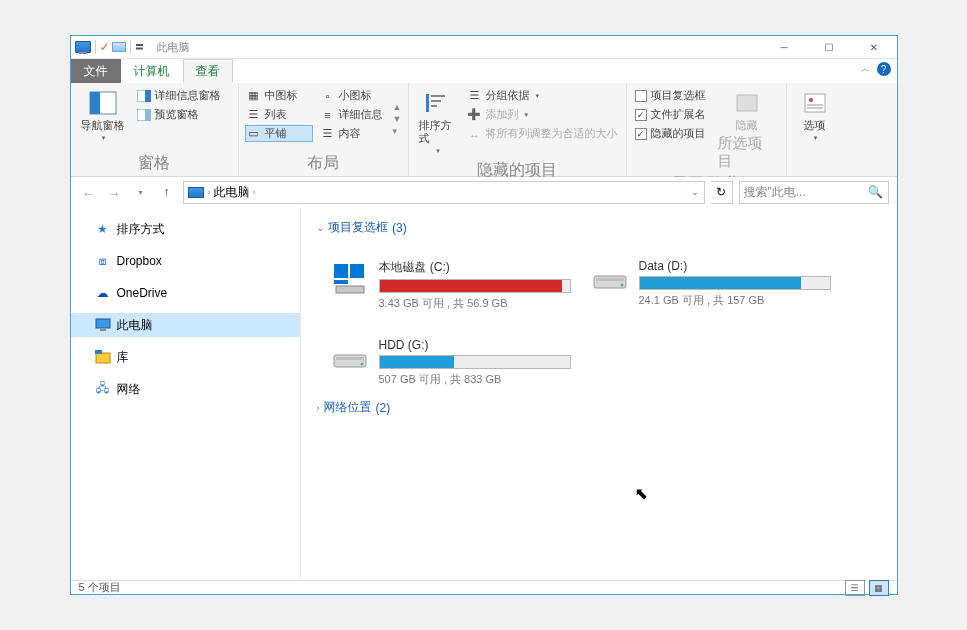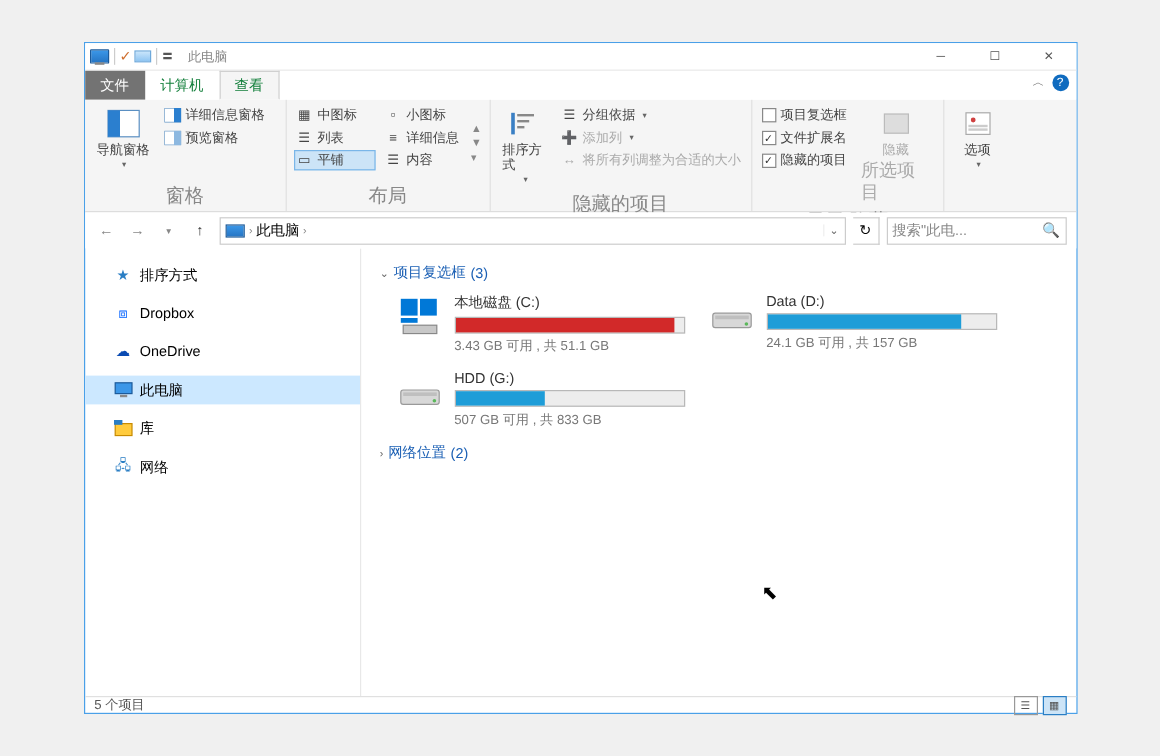--- a/index.html
+++ b/index.html
@@ -54,21 +54,21 @@
 
 .body { flex: 1; display: flex; overflow: hidden; }
 .sidebar { width: 230px; border-right: 1px solid #e8e8e8; padding: 10px 0; font-size: 12px; }
 .side-item { height: 24px; display: flex; align-items: center; gap: 6px; padding-left: 24px; }
 .side-item.sel { background: #cce8ff; }
 .side-item .icon { width: 16px; height: 16px; display: flex; align-items: center; justify-content: center; }
 .content { flex: 1; padding: 12px 12px; font-size: 12px; overflow: auto; }
 .group-header { display: flex; align-items: center; gap: 4px; color: #1a5fb4; margin: 0 0 8px 4px; }
 .group-header .chev { font-size: 9px; color: #666; }
 .drives { display: flex; flex-wrap: wrap; gap: 12px 20px; margin-left: 18px; margin-bottom: 12px; }
-.drive { width: 240px; display: flex; gap: 10px; }
+.drive { width: 240px; display: flex; gap: 10px; margin-top: 15px; }
 .drive .dicon { width: 38px; height: 38px; display: flex; align-items: center; justify-content: center; }
 .dinfo { flex: 1; display: flex; flex-direction: column; gap: 3px; }
 .dname { color: #333; }
 .bar { height: 14px; border: 1px solid #b8b8b8; background: #ededed; position: relative; }
 .bar .fill { position: absolute; left: 0; top: 0; bottom: 0; }
 .bar .fill.red { background: #d22929; }
 .bar .fill.blue { background: #1e9dd8; }
 .dfree { color: #777; font-size: 11px; }
 
 .statusbar { height: 14px; border-top: 1px solid #e0e0e0; display: flex; align-items: center; font-size: 11px; color: #555; padding: 0 8px; }
@@ -343,21 +343,21 @@
                 <rect x="18" y="2" width="14" height="14" fill="#0078d7"></rect>
                 <rect x="2" y="18" width="14" height="4" fill="#0078d7"></rect>
                 <rect x="4" y="24" width="28" height="7" fill="#c8c8c8" stroke="#888"></rect>
               </svg>
             </div>
             <div class="dinfo">
               <div class="dname">本地磁盘 (C:)</div>
               <div class="bar">
                 <div class="fill red" style="width:96%"></div>
               </div>
-              <div class="dfree">3.43 GB 可用 , 共 51.1 GB</div>
+              <div class="dfree">3.43 GB 可用 , 共 56.9 GB</div>
             </div>
           </div>
           <div class="drive">
             <div class="dicon">
               <svg width="36" height="32">
                 <rect x="2" y="14" width="32" height="12" rx="2" fill="#d8d8d8" stroke="#999"></rect>
                 <rect x="4" y="16" width="28" height="3" fill="#bfbfbf"></rect>
                 <circle cx="30" cy="23" r="1.5" fill="#5bb85b"></circle>
               </svg>
             </div>

